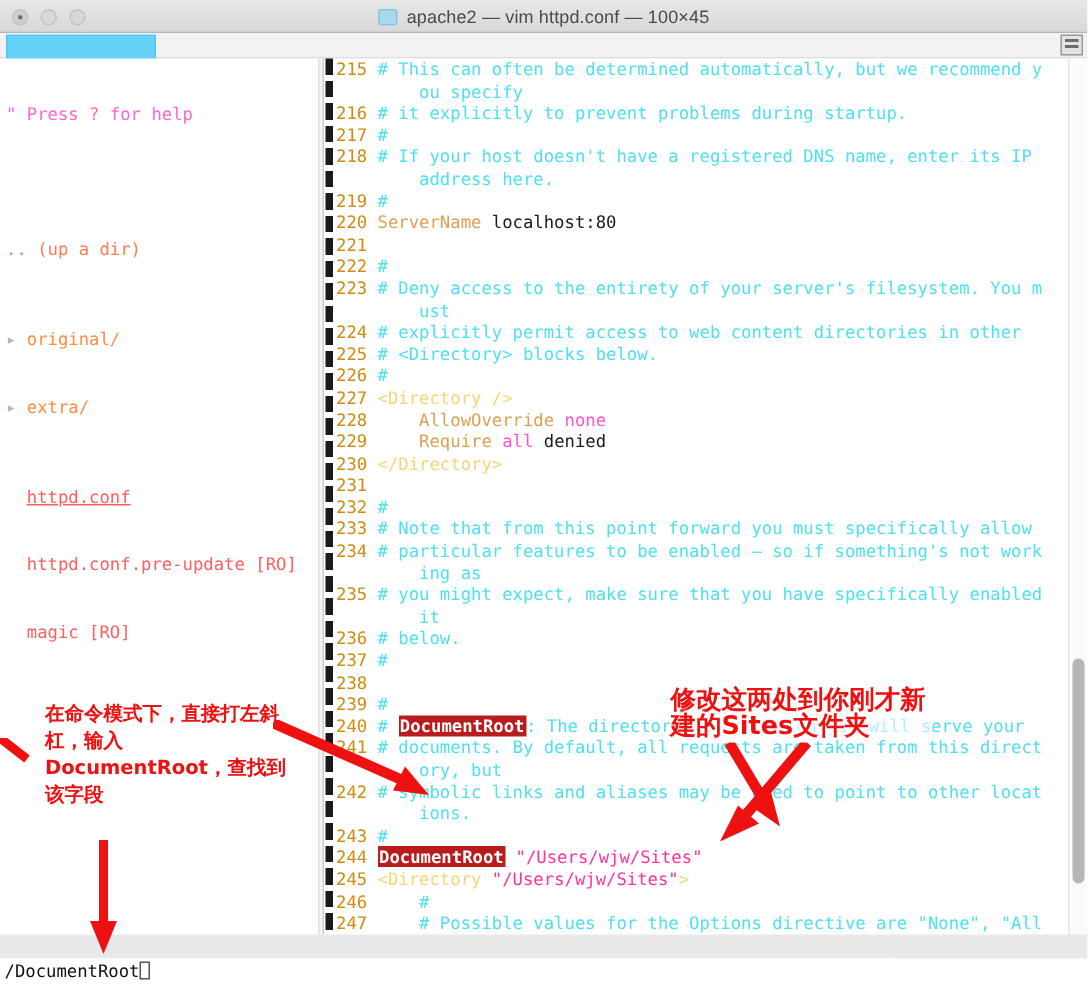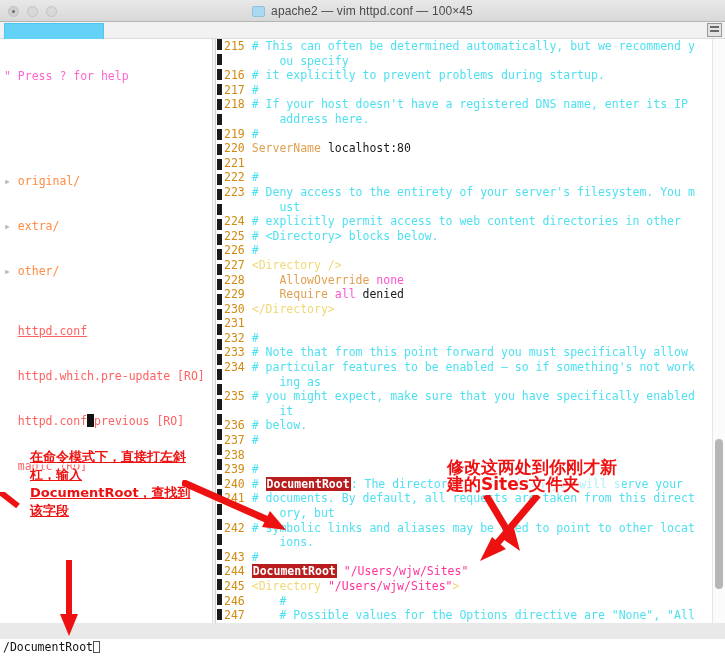--- a/index.html
+++ b/index.html
@@ -187,21 +187,21 @@
   .anno {
     position: absolute;
     color: #ee1111;
     font-family: "DejaVu Sans", "Liberation Sans", sans-serif;
     font-weight: bold;
     font-size: 13px;
     line-height: 18px;
     text-shadow: 0 0 2px #fff, 1px 0 2px #fff, -1px 0 2px #fff, 0 1px 2px #fff, 0 -1px 2px #fff;
     white-space: pre-line;
   }
-  .anno-left { left: 30px; top: 448px; width: 170px; text-decoration: underline; }
+  .anno-left { left: 30px; top: 468px; width: 170px; }
   .anno-right {
     left: 447px; top: 459px; width: 175px;
     font-size: 17px; line-height: 17px;
     background: rgba(255,255,255,0.55);
   }
 
   .arrow { position: absolute; }
   .arrow svg { display: block; }
 </style>
 </head>
@@ -224,28 +224,27 @@
   <div class="tabline-right-icon">
       <span></span>
     </div>
 </div>
 
 <div class="editor">
 
   <div class="nerdtree">
     <div class="nt-line c-help">" Press ? for help</div>
     <div class="nt-line"> </div>
+    <div class="nt-line c-up">.. (up a dir)</div>
 
     <div class="nt-line"><span class="c-arrow">▸ </span><span class="c-dir">original/</span></div>
     <div class="nt-line"><span class="c-arrow">▸ </span><span class="c-dir">extra/</span></div>
-    <div class="nt-line"><span class="c-arrow">▸ </span><span class="c-dir">other/</span></div>
 
     <div class="nt-line">  <span class="c-cur">httpd.conf</span></div>
-    <div class="nt-line">  <span class="c-file">httpd.which.pre-update [RO]</span></div>
-    <div class="nt-line">  <span class="c-file">httpd.conf</span><span class="nt-cursor"></span><span class="c-file">previous [RO]</span></div>
+    <div class="nt-line">  <span class="c-file">httpd.conf.pre-update [RO]</span></div>
     <div class="nt-line">  <span class="c-file">magic [RO]</span></div>
     
     
     
   </div>
 
   <div class="divider"></div>
   <div class="foldcol"></div>
 
   <div class="codepane" id="codepane"><div class="code-line"><span class="ln">215 </span><span class="c-comment"># This can often be determined automatically, but we recommend y</span></div><div class="code-line"><span class="ln">    </span><span class="c-comment">    ou specify</span></div><div class="code-line"><span class="ln">216 </span><span class="c-comment"># it explicitly to prevent problems during startup.</span></div><div class="code-line"><span class="ln">217 </span><span class="c-comment">#</span></div><div class="code-line"><span class="ln">218 </span><span class="c-comment"># If your host doesn't have a registered DNS name, enter its IP</span></div><div class="code-line"><span class="ln">    </span><span class="c-comment">    address here.</span></div><div class="code-line"><span class="ln">219 </span><span class="c-comment">#</span></div><div class="code-line"><span class="ln">220 </span><span class="c-keyword">ServerName </span><span class="c-plain">localhost:80</span></div><div class="code-line"><span class="ln">221 </span></div><div class="code-line"><span class="ln">222 </span><span class="c-comment">#</span></div><div class="code-line"><span class="ln">223 </span><span class="c-comment"># Deny access to the entirety of your server's filesystem. You m</span></div><div class="code-line"><span class="ln">    </span><span class="c-comment">    ust</span></div><div class="code-line"><span class="ln">224 </span><span class="c-comment"># explicitly permit access to web content directories in other</span></div><div class="code-line"><span class="ln">225 </span><span class="c-comment"># &lt;Directory&gt; blocks below.</span></div><div class="code-line"><span class="ln">226 </span><span class="c-comment">#</span></div><div class="code-line"><span class="ln">227 </span><span class="c-tag">&lt;Directory /&gt;</span></div><div class="code-line"><span class="ln">228 </span><span class="c-keyword">    AllowOverride </span><span class="c-value">none</span></div><div class="code-line"><span class="ln">229 </span><span class="c-keyword">    Require </span><span class="c-value">all </span><span class="c-plain">denied</span></div><div class="code-line"><span class="ln">230 </span><span class="c-tag">&lt;/Directory&gt;</span></div><div class="code-line"><span class="ln">231 </span></div><div class="code-line"><span class="ln">232 </span><span class="c-comment">#</span></div><div class="code-line"><span class="ln">233 </span><span class="c-comment"># Note that from this point forward you must specifically allow</span></div><div class="code-line"><span class="ln">234 </span><span class="c-comment"># particular features to be enabled — so if something's not work</span></div><div class="code-line"><span class="ln">    </span><span class="c-comment">    ing as</span></div><div class="code-line"><span class="ln">235 </span><span class="c-comment"># you might expect, make sure that you have specifically enabled</span></div><div class="code-line"><span class="ln">    </span><span class="c-comment">    it</span></div><div class="code-line"><span class="ln">236 </span><span class="c-comment"># below.</span></div><div class="code-line"><span class="ln">237 </span><span class="c-comment">#</span></div><div class="code-line"><span class="ln">238 </span></div><div class="code-line"><span class="ln">239 </span><span class="c-comment">#</span></div><div class="code-line"><span class="ln">240 </span><span class="c-comment"># </span><span class="hl-search">DocumentRoot</span><span class="c-comment">: The directory out of which you will serve your</span></div><div class="code-line"><span class="ln">241 </span><span class="c-comment"># documents. By default, all requests are taken from this direct</span></div><div class="code-line"><span class="ln">    </span><span class="c-comment">    ory, but</span></div><div class="code-line"><span class="ln">242 </span><span class="c-comment"># symbolic links and aliases may be used to point to other locat</span></div><div class="code-line"><span class="ln">    </span><span class="c-comment">    ions.</span></div><div class="code-line"><span class="ln">243 </span><span class="c-comment">#</span></div><div class="code-line"><span class="ln">244 </span><span class="hl-search">DocumentRoot</span><span class="c-str"> "/Users/wjw/Sites"</span></div><div class="code-line"><span class="ln">245 </span><span class="c-tag">&lt;Directory</span><span class="c-str"> "/Users/wjw/Sites"</span><span class="c-tag">&gt;</span></div><div class="code-line"><span class="ln">246 </span><span class="c-comment">    #</span></div><div class="code-line"><span class="ln">247 </span><span class="c-comment">    # Possible values for the Options directive are "None", "All</span></div><div class="code-line"><span class="ln">    </span><span class="c-comment">",</span></div></div>

